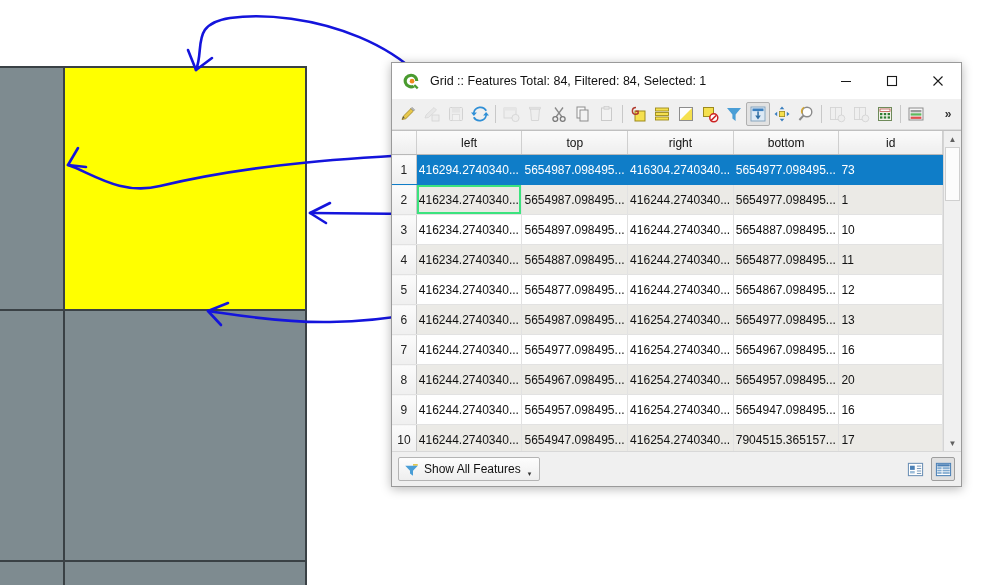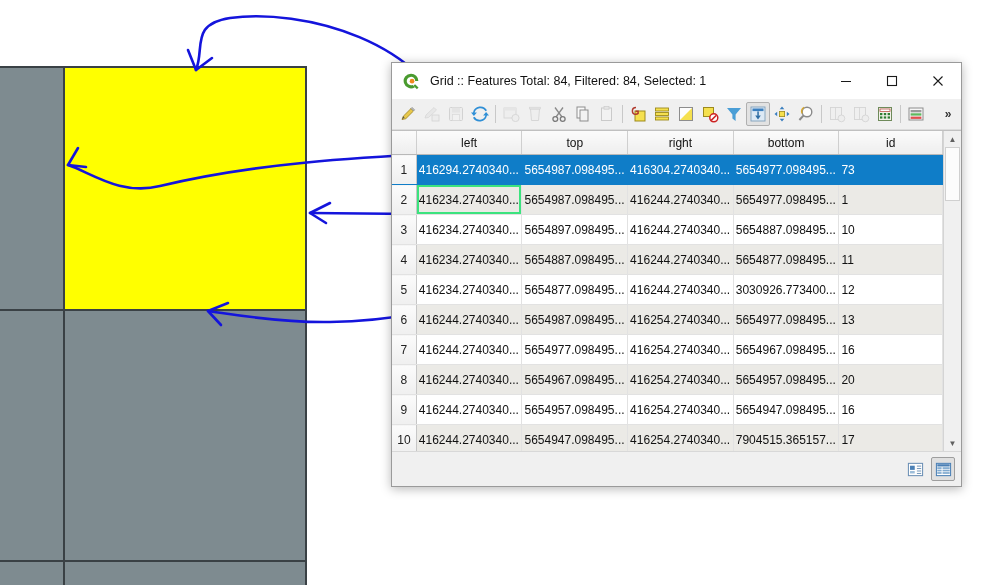--- a/index.html
+++ b/index.html
@@ -375,21 +375,21 @@
             <td>5654887.098495...</td>
             <td>416244.2740340...</td>
             <td>5654877.098495...</td>
             <td class="num">11</td>
           </tr>
           <tr>
             <td class="rownum">5</td>
             <td>416234.2740340...</td>
             <td>5654877.098495...</td>
             <td>416244.2740340...</td>
-            <td>3030926.773400...</td>
+            <td>5654867.098495...</td>
             <td class="num">12</td>
           </tr>
           <tr class="alt">
             <td class="rownum">6</td>
             <td>416244.2740340...</td>
             <td>5654987.098495...</td>
             <td>416254.2740340...</td>
             <td>5654977.098495...</td>
             <td class="num">13</td>
           </tr>
@@ -432,20 +432,28 @@
     <div id="vscroll">
       <div class="sb-arrow">▲</div>
       <div id="sb-track">
         <div id="sb-thumb"></div>
       </div>
       <div class="sb-arrow">▼</div>
     </div>
   </div>
 
   <div id="status-bar">
+    <div id="filter-btn">
+      <svg width="15" height="15" viewBox="0 0 18 18">
+        <path d="M1.5 2.5 L16.5 2.5 L16.5 4.4 L10.8 4.4 L10.8 2.5 Z" fill="#e8c84a"></path>
+        <path d="M1.5 4.4 L16.5 4.4 L10.8 10.4 L10.8 16.5 L7.2 13.8 L7.2 10.4 Z" fill="#4a9ed6"></path>
+      </svg>
+      <span>Show All Features</span>
+      <span id="filter-caret">▾</span>
+    </div>
 
     <div id="view-toggles">
       <div class="view-btn">
         <svg width="17" height="17" viewBox="0 0 18 18">
           <rect x="1.5" y="2.5" width="15" height="13" fill="#fdfdfd" stroke="#6b8fb5" stroke-width="1.1"></rect>
           <rect x="3.2" y="5" width="5" height="4.4" fill="#4a7fb5"></rect>
           <rect x="3.2" y="10.6" width="5" height="2.6" fill="#9dbdd9"></rect>
           <path d="M10.5 5.4 L15 5.4 M10.5 8 L15 8 M10.5 10.6 L15 10.6 M10.5 13.2 L15 13.2" stroke="#6b8fb5" stroke-width="1"></path>
         </svg>
       </div>

